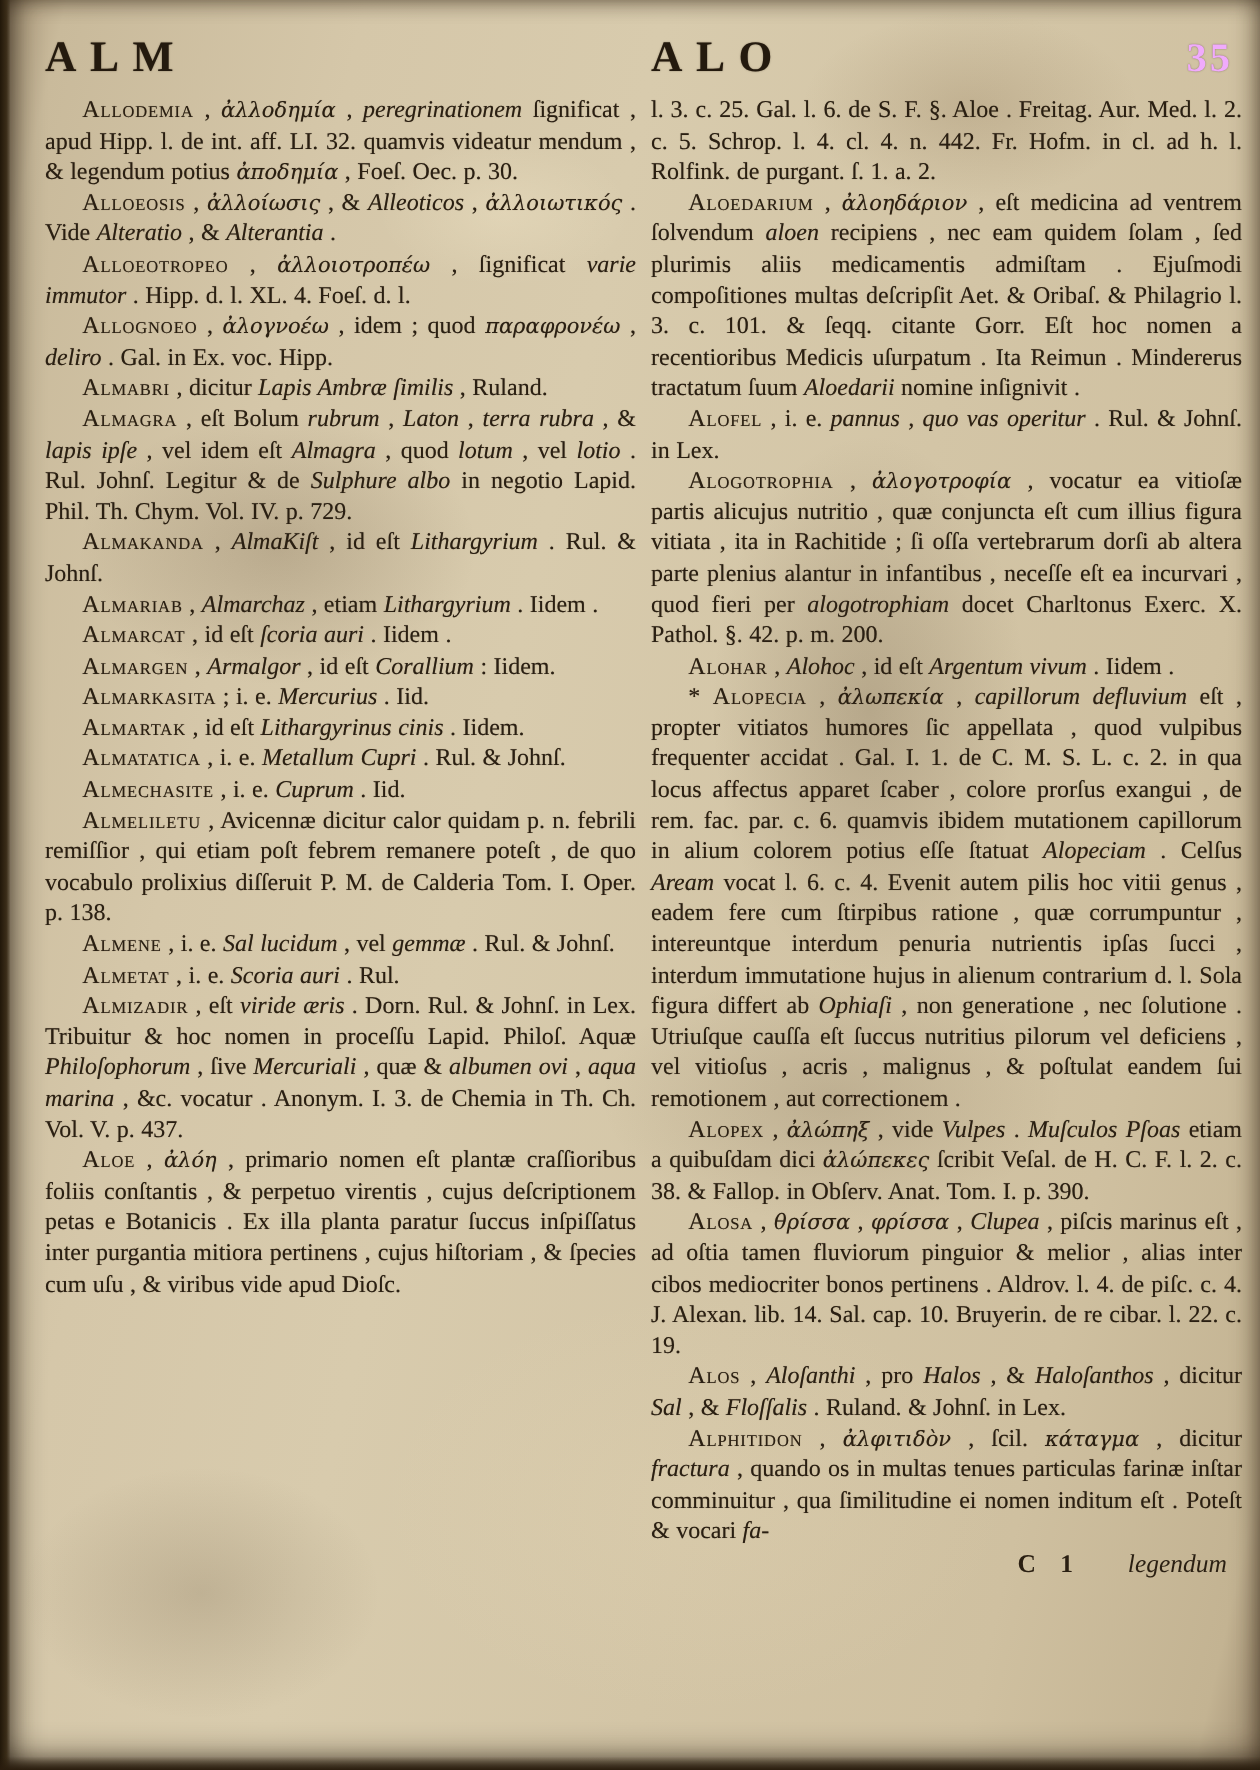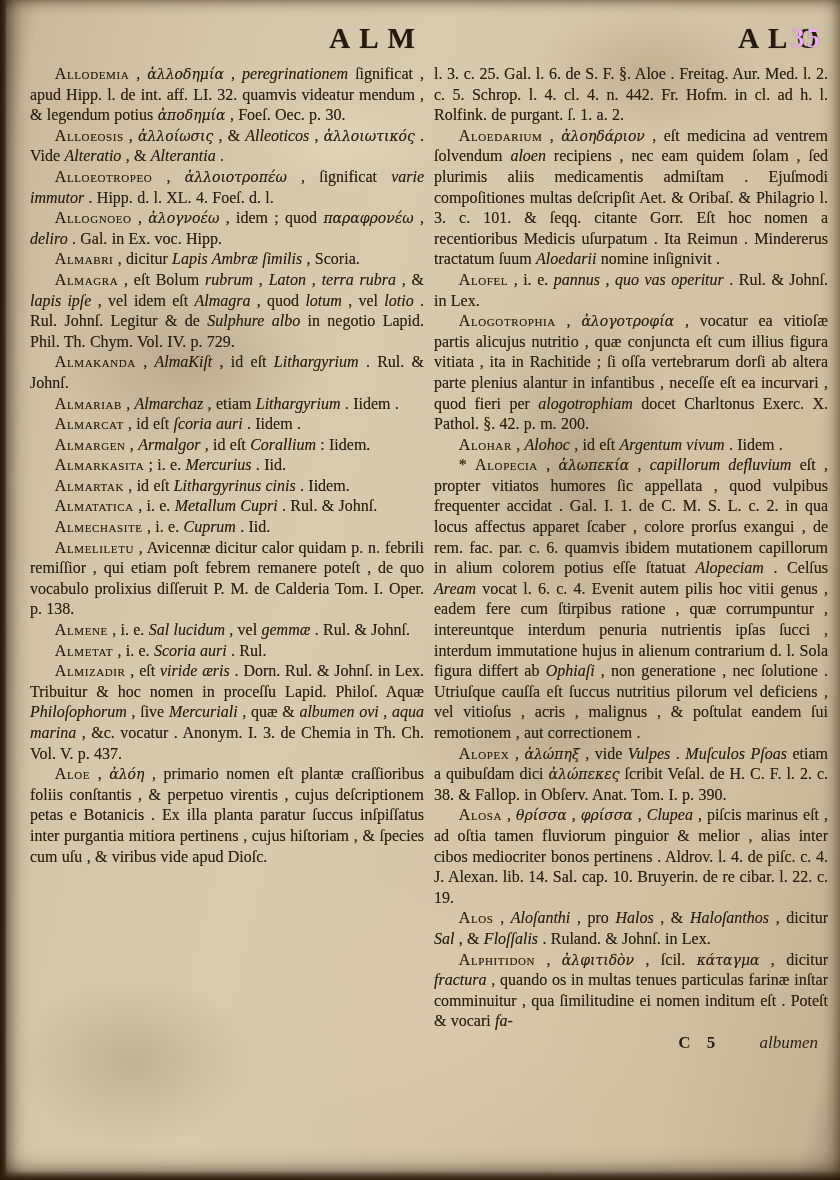--- a/index.html
+++ b/index.html
@@ -25,21 +25,21 @@
       inset -10px 0 16px -8px rgba(55,40,24,.55),
       inset 0 -16px 22px -10px rgba(30,20,10,.8),
       inset 0 8px 14px -9px rgba(70,52,32,.5);
   }
   .edge-left{position:absolute;left:0;top:0;width:7px;height:100%;
     background:linear-gradient(90deg,#211709 0%,#3a2c18 60%,rgba(58,44,24,0) 100%);}
   .edge-bottom{position:absolute;left:0;bottom:0;width:100%;height:9px;
     background:linear-gradient(0deg,#2a1d0e 0%,rgba(42,29,14,0) 100%);}
   .content{position:absolute;inset:0;padding:22px 6px 0 30px;}
   .header-row{display:flex;height:42px;}
-  .hcell{position:relative;width:394px;text-align:right;}
+  .hcell{position:relative;width:394px;text-align:left;}
   .hcell.right{margin-left:10px;}
   .col-head{
     font-size:29px;letter-spacing:9px;font-weight:600;color:#241a0e;
     text-shadow:0 0 1px rgba(40,28,14,.5);
   }
   .page-num{
     position:absolute;right:6px;top:1px;font-size:27px;font-weight:600;color:#f0abfc;
     letter-spacing:2px;text-shadow:0 0 1px rgba(40,28,14,.5);
   }
   .cols{display:flex;}
@@ -79,21 +79,21 @@
       </div>
     </div>
 
     <div class="cols">
       <div class="column left">
         <div>
             <p class="entry"><span class="sc">Allodemia</span><span class="rm"> , </span><span class="gr">ἀλλοδημία</span><span class="rm"> , </span><span class="it">peregrinationem</span><span class="rm"> ſignificat , apud Hipp. l. de int. aff. LI. 32. quamvis videatur mendum , &amp; legendum potius </span><span class="gr">ἀποδημία</span><span class="rm"> , Foeſ. Oec. p. 30.</span></p>
             <p class="entry"><span class="sc">Alloeosis</span><span class="rm"> , </span><span class="gr">ἀλλοίωσις</span><span class="rm"> , &amp; </span><span class="it">Alleoticos</span><span class="rm"> , </span><span class="gr">ἀλλοιωτικός</span><span class="rm"> . Vide </span><span class="it">Alteratio</span><span class="rm"> , &amp; </span><span class="it">Alterantia</span><span class="rm"> .</span></p>
             <p class="entry"><span class="sc">Alloeotropeo</span><span class="rm"> , </span><span class="gr">ἀλλοιοτροπέω</span><span class="rm"> , ſignificat </span><span class="it">varie immutor</span><span class="rm"> . Hipp. d. l. XL. 4. Foeſ. d. l.</span></p>
             <p class="entry"><span class="sc">Allognoeo</span><span class="rm"> , </span><span class="gr">ἀλογνοέω</span><span class="rm"> , idem ; quod </span><span class="gr">παραφρονέω</span><span class="rm"> , </span><span class="it">deliro</span><span class="rm"> . Gal. in Ex. voc. Hipp.</span></p>
-            <p class="entry"><span class="sc">Almabri</span><span class="rm"> , dicitur </span><span class="it">Lapis Ambræ ſimilis</span><span class="rm"> , Scoria.</span></p>
+            <p class="entry"><span class="sc">Almabri</span><span class="rm"> , dicitur </span><span class="it">Lapis Ambræ ſimilis</span><span class="rm"> , Ruland.</span></p>
             <p class="entry"><span class="sc">Almagra</span><span class="rm"> , eſt Bolum </span><span class="it">rubrum</span><span class="rm"> , </span><span class="it">Laton</span><span class="rm"> , </span><span class="it">terra rubra</span><span class="rm"> , &amp; </span><span class="it">lapis ipſe</span><span class="rm"> , vel idem eſt </span><span class="it">Almagra</span><span class="rm"> , quod </span><span class="it">lotum</span><span class="rm"> , vel </span><span class="it">lotio</span><span class="rm"> . Rul. Johnſ. Legitur &amp; de </span><span class="it">Sulphure albo</span><span class="rm"> in negotio Lapid. Phil. Th. Chym. Vol. IV. p. 729.</span></p>
             <p class="entry"><span class="sc">Almakanda</span><span class="rm"> , </span><span class="it">AlmaKiſt</span><span class="rm"> , id eſt </span><span class="it">Lithargyrium</span><span class="rm"> . Rul. &amp; Johnſ.</span></p>
             <p class="entry"><span class="sc">Almariab</span><span class="rm"> , </span><span class="it">Almarchaz</span><span class="rm"> , etiam </span><span class="it">Lithargyrium</span><span class="rm"> . Iidem .</span></p>
             <p class="entry"><span class="sc">Almarcat</span><span class="rm"> , id eſt </span><span class="it">ſcoria auri</span><span class="rm"> . Iidem .</span></p>
             <p class="entry"><span class="sc">Almargen</span><span class="rm"> , </span><span class="it">Armalgor</span><span class="rm"> , id eſt </span><span class="it">Corallium</span><span class="rm"> : Iidem.</span></p>
             <p class="entry"><span class="sc">Almarkasita</span><span class="rm"> ; i. e. </span><span class="it">Mercurius</span><span class="rm"> . Iid.</span></p>
             <p class="entry"><span class="sc">Almartak</span><span class="rm"> , id eſt </span><span class="it">Lithargyrinus cinis</span><span class="rm"> . Iidem.</span></p>
             <p class="entry"><span class="sc">Almatatica</span><span class="rm"> , i. e. </span><span class="it">Metallum Cupri</span><span class="rm"> . Rul. &amp; Johnſ.</span></p>
             <p class="entry"><span class="sc">Almechasite</span><span class="rm"> , i. e. </span><span class="it">Cuprum</span><span class="rm"> . Iid.</span></p>
             <p class="entry"><span class="sc">Almeliletu</span><span class="rm"> , Avicennæ dicitur calor quidam p. n. febrili remiſſior , qui etiam poſt febrem remanere poteſt , de quo vocabulo prolixius diſſeruit P. M. de Calderia Tom. I. Oper. p. 138.</span></p>
@@ -110,19 +110,19 @@
             <p class="entry"><span class="sc">Alofel</span><span class="rm"> , i. e. </span><span class="it">pannus , quo vas operitur</span><span class="rm"> . Rul. &amp; Johnſ. in Lex.</span></p>
             <p class="entry"><span class="sc">Alogotrophia</span><span class="rm"> , </span><span class="gr">ἀλογοτροφία</span><span class="rm"> , vocatur ea vitioſæ partis alicujus nutritio , quæ conjuncta eſt cum illius figura vitiata , ita in Rachitide ; ſi oſſa vertebrarum dorſi ab altera parte plenius alantur in infantibus , neceſſe eſt ea incurvari , quod fieri per </span><span class="it">alogotrophiam</span><span class="rm"> docet Charltonus Exerc. X. Pathol. §. 42. p. m. 200.</span></p>
             <p class="entry"><span class="sc">Alohar</span><span class="rm"> , </span><span class="it">Alohoc</span><span class="rm"> , id eſt </span><span class="it">Argentum vivum</span><span class="rm"> . Iidem .</span></p>
             <p class="entry"><span class="rm">* </span><span class="sc">Alopecia</span><span class="rm"> , </span><span class="gr">ἀλωπεκία</span><span class="rm"> , </span><span class="it">capillorum defluvium</span><span class="rm"> eſt , propter vitiatos humores ſic appellata , quod vulpibus frequenter accidat . Gal. I. 1. de C. M. S. L. c. 2. in qua locus affectus apparet ſcaber , colore prorſus exangui , de rem. fac. par. c. 6. quamvis ibidem mutationem capillorum in alium colorem potius eſſe ſtatuat </span><span class="it">Alopeciam</span><span class="rm"> . Celſus </span><span class="it">Aream</span><span class="rm"> vocat l. 6. c. 4. Evenit autem pilis hoc vitii genus , eadem fere cum ſtirpibus ratione , quæ corrumpuntur , intereuntque interdum penuria nutrientis ipſas ſucci , interdum immutatione hujus in alienum contrarium d. l. Sola figura differt ab </span><span class="it">Ophiaſi</span><span class="rm"> , non generatione , nec ſolutione . Utriuſque cauſſa eſt ſuccus nutritius pilorum vel deficiens , vel vitioſus , acris , malignus , &amp; poſtulat eandem ſui remotionem , aut correctionem .</span></p>
             <p class="entry"><span class="sc">Alopex</span><span class="rm"> , </span><span class="gr">ἀλώπηξ</span><span class="rm"> , vide </span><span class="it">Vulpes</span><span class="rm"> . </span><span class="it">Muſculos Pſoas</span><span class="rm"> etiam a quibuſdam dici </span><span class="gr">ἀλώπεκες</span><span class="rm"> ſcribit Veſal. de H. C. F. l. 2. c. 38. &amp; Fallop. in Obſerv. Anat. Tom. I. p. 390.</span></p>
             <p class="entry"><span class="sc">Alosa</span><span class="rm"> , </span><span class="gr">θρίσσα</span><span class="rm"> , </span><span class="gr">φρίσσα</span><span class="rm"> , </span><span class="it">Clupea</span><span class="rm"> , piſcis marinus eſt , ad oſtia tamen fluviorum pinguior &amp; melior , alias inter cibos mediocriter bonos pertinens . Aldrov. l. 4. de piſc. c. 4. J. Alexan. lib. 14. Sal. cap. 10. Bruyerin. de re cibar. l. 22. c. 19.</span></p>
             <p class="entry"><span class="sc">Alos</span><span class="rm"> , </span><span class="it">Aloſanthi</span><span class="rm"> , pro </span><span class="it">Halos</span><span class="rm"> , &amp; </span><span class="it">Haloſanthos</span><span class="rm"> , dicitur </span><span class="it">Sal</span><span class="rm"> , &amp; </span><span class="it">Floſſalis</span><span class="rm"> . Ruland. &amp; Johnſ. in Lex.</span></p>
             <p class="entry"><span class="sc">Alphitidon</span><span class="rm"> , </span><span class="gr">ἀλφιτιδὸν</span><span class="rm"> , ſcil. </span><span class="gr">κάταγμα</span><span class="rm"> , dicitur </span><span class="it">fractura</span><span class="rm"> , quando os in multas tenues particulas farinæ inſtar comminuitur , qua ſimilitudine ei nomen inditum eſt . Poteſt &amp; vocari </span><span class="it">fa-</span></p>
           </div>
         <div class="sig-row">
-          <span class="sig">C 5</span>
-          <span class="catch">albumen</span>
+          <span class="sig">C 1</span>
+          <span class="catch">legendum</span>
         </div>
       </div>
     </div>
   </div>
 </div>
 
 </body></html>

